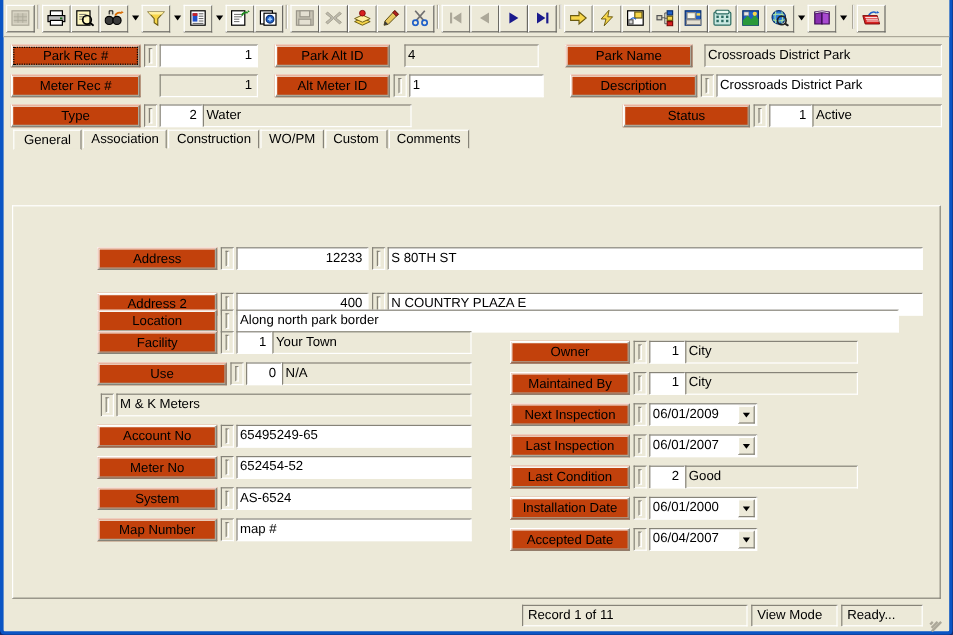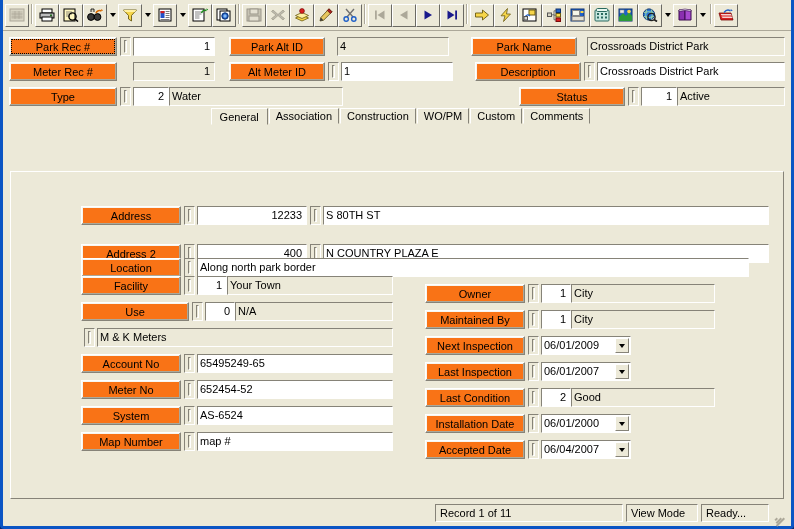--- a/index.html
+++ b/index.html
@@ -52,21 +52,21 @@
   }
 
   
   .hdr{
     position:relative;height:69px;padding:5px 6px 0 6px;
   }
   .row{display:flex;align-items:center;height:20px;margin-bottom:5px;}
 
   .lbl{
     height:19px;line-height:18px;
-    background:#f97316;text-align:center;color:#000;
+    background:#c2410c;text-align:center;color:#000;
     font-size:11px;
     border:1px solid;
     border-color:#FFFFFF #868378 #868378 #FFFFFF;
     box-shadow:inset -1px -1px 0 #ACA899, inset 1px 1px 0 #F7F6F0;
     box-sizing:border-box;
     white-space:nowrap;overflow:hidden;
     flex:0 0 auto;
   }
   .lbl.focus{
     outline:1px dotted #000;outline-offset:-3px;
@@ -111,21 +111,21 @@
   }
   .combo .arw i{
     width:0;height:0;border-left:3.5px solid transparent;border-right:3.5px solid transparent;
     border-top:4px solid #000;display:block;
   }
 
   
   .tabstrip{
     display:flex;align-items:flex-end;height:17px;
     padding-left:8px;margin-top:2px;
-    position:relative;z-index:2;justify-content:center;
+    position:relative;z-index:2;
   }
   .tab{
     height:16px;line-height:15px;padding:0 6px;
     background:#ECE9D8;color:#000;font-size:11px;
     border:1px solid;
     border-color:#FFFFFF #868378 #ECE9D8 #FFFFFF;
     box-sizing:border-box;
     margin-right:1px;
     white-space:nowrap;
   }

